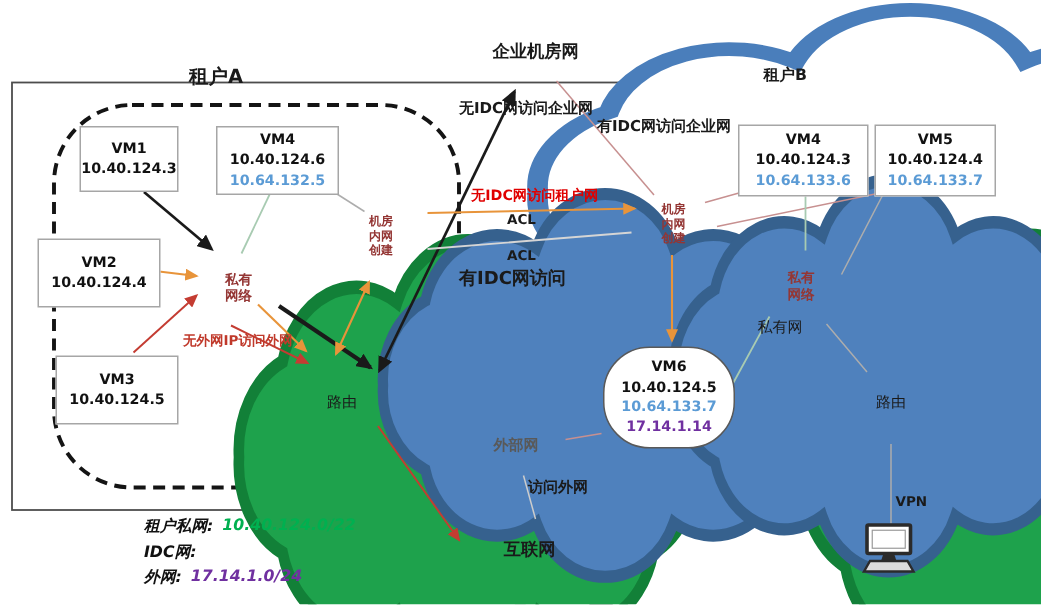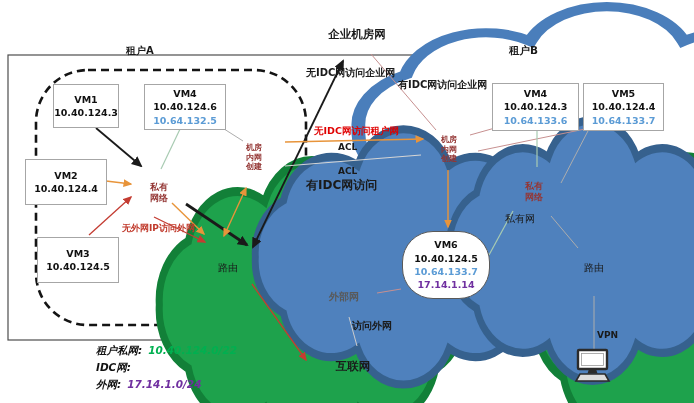--- a/index.html
+++ b/index.html
@@ -100,21 +100,21 @@
   </g>
 
   <g>
     <rect x="578" y="350" width="29" height="19" rx="1" fill="#fff" stroke="#2b2b2b" stroke-width="2.4"></rect>
     <rect x="581.5" y="353.5" width="22" height="12" fill="#fff" stroke="#9a9a9a" stroke-width="0.8"></rect>
     <path d="M589,369 h7 l1.5,4.5 h-10 z" fill="#2b2b2b"></path>
     <path d="M580,374 h25 l4,7 h-33 z" fill="#dcdcdc" stroke="#2b2b2b" stroke-width="1.6"></path>
   </g>
 </svg>
 
-<div class="lbl" style="left:126px;top:45px;font-size:10px;">租户A</div>
+<div class="lbl" style="left:126px;top:45px;font-size:13px;">租户A</div>
 <div class="lbl" style="left:509px;top:45px;font-size:10.5px;">租户B</div>
 
 <div class="cloud-lbl" style="left:320px;top:27px;width:74px;font-size:11.5px;">企业机房网</div>
 <div class="cloud-lbl" style="left:316px;top:359px;width:74px;font-size:11.5px;">互联网</div>
 <div class="cloud-lbl gray" style="left:310px;top:290px;width:68px;font-size:10px;">外部网</div>
 <div class="cloud-lbl wrap maroon" style="left:146px;top:182px;width:26px;font-size:9px;">私有网络</div>
 <div class="cloud-lbl wrap maroon" style="left:521px;top:181px;width:26px;font-size:9px;">私有网络</div>
 <div class="cloud-lbl wrap maroon" style="left:245px;top:143px;width:18px;font-size:8px;">机房内网创建</div>
 <div class="cloud-lbl wrap maroon" style="left:440px;top:135px;width:18px;font-size:8px;">机房内网创建</div>
 

